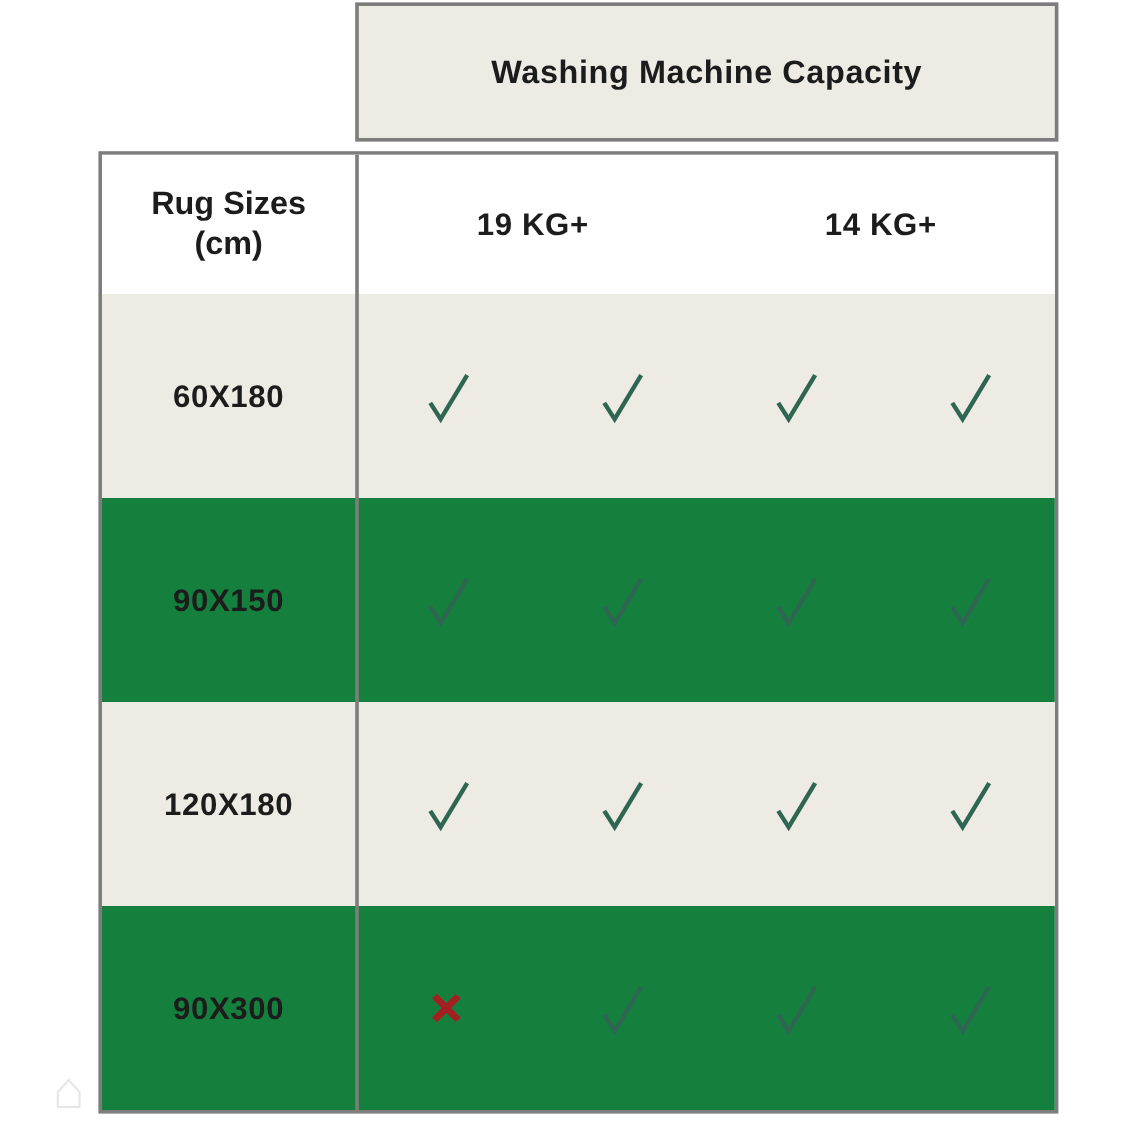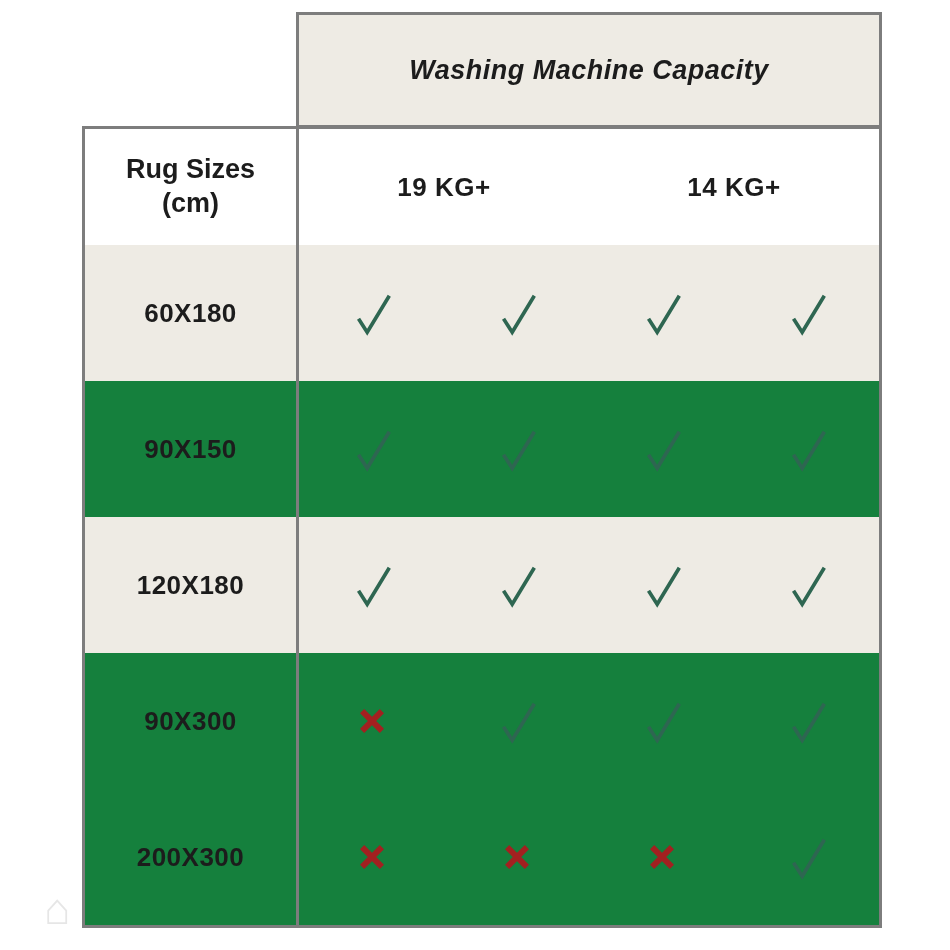--- a/index.html
+++ b/index.html
@@ -22,31 +22,30 @@
     top: 884px;
     font-size: 44px;
     color: var(--watermark-gray, #c9c9c9);
     opacity: 0.45;
     z-index: 0;
     user-select: none;
   }
   .capacity-header {
     position: absolute;
     left: 296px;
-    top: 12px;
+    top: 2px;
     width: 586px;
     height: 116px;
     box-sizing: border-box;
     background: var(--beige-bg, #eeebe4);
     border: 3px solid var(--border-gray, #7d7d7d);
     display: flex;
     align-items: center;
     justify-content: center;
     z-index: 1;
-    font-style: italic;
   }
   .capacity-header .title {
     font-weight: bold;
     font-size: 27px;
     letter-spacing: 0.5px;
     color: var(--text-black, #1c1c1c);
   }
   .main-table {
     position: absolute;
     left: 82px;
@@ -233,39 +232,16 @@
             <svg width="50" height="50" viewBox="0 0 52 52" aria-hidden="true">
               <path d="M12 32 L21 46 L44 8" fill="none" stroke="currentColor" stroke-width="3.8"></path>
             </svg>
           </div>
           <div class="mark-cell check">
             <svg width="50" height="50" viewBox="0 0 52 52" aria-hidden="true">
               <path d="M12 32 L21 46 L44 8" fill="none" stroke="currentColor" stroke-width="3.8"></path>
             </svg>
           </div>
         </div>
-        <div class="data-row">
-          <div class="size-cell">200X300</div>
-          <div class="mark-cell cross">
-            <svg width="36" height="36" viewBox="0 0 40 40" aria-hidden="true">
-              <path d="M9 9 L31 31 M31 9 L9 31" fill="none" stroke="currentColor" stroke-width="6.5"></path>
-            </svg>
-          </div>
-          <div class="mark-cell cross">
-            <svg width="36" height="36" viewBox="0 0 40 40" aria-hidden="true">
-              <path d="M9 9 L31 31 M31 9 L9 31" fill="none" stroke="currentColor" stroke-width="6.5"></path>
-            </svg>
-          </div>
-          <div class="mark-cell cross">
-            <svg width="36" height="36" viewBox="0 0 40 40" aria-hidden="true">
-              <path d="M9 9 L31 31 M31 9 L9 31" fill="none" stroke="currentColor" stroke-width="6.5"></path>
-            </svg>
-          </div>
-          <div class="mark-cell check">
-            <svg width="50" height="50" viewBox="0 0 52 52" aria-hidden="true">
-              <path d="M12 32 L21 46 L44 8" fill="none" stroke="currentColor" stroke-width="3.8"></path>
-            </svg>
-          </div>
-        </div>
       </div>
   </div>
 
 </div>
 
 </body></html>

